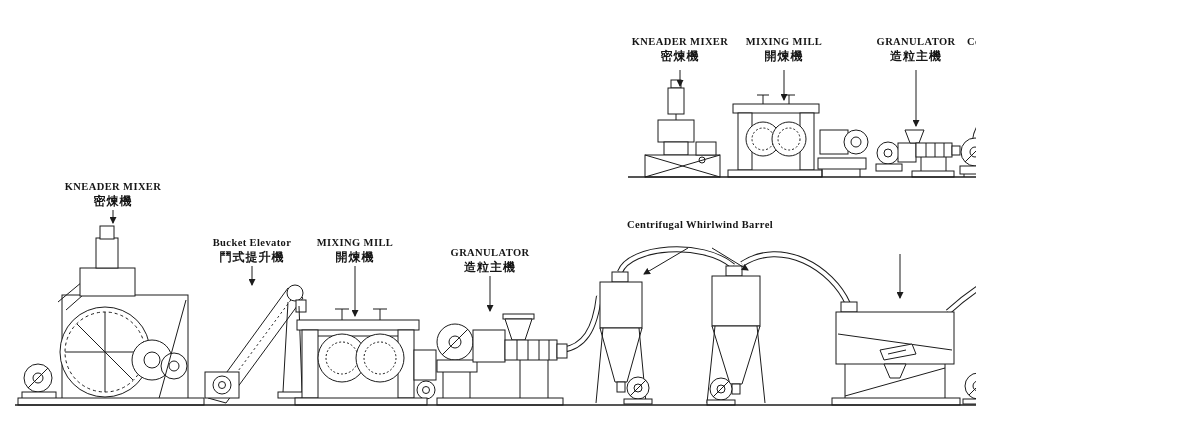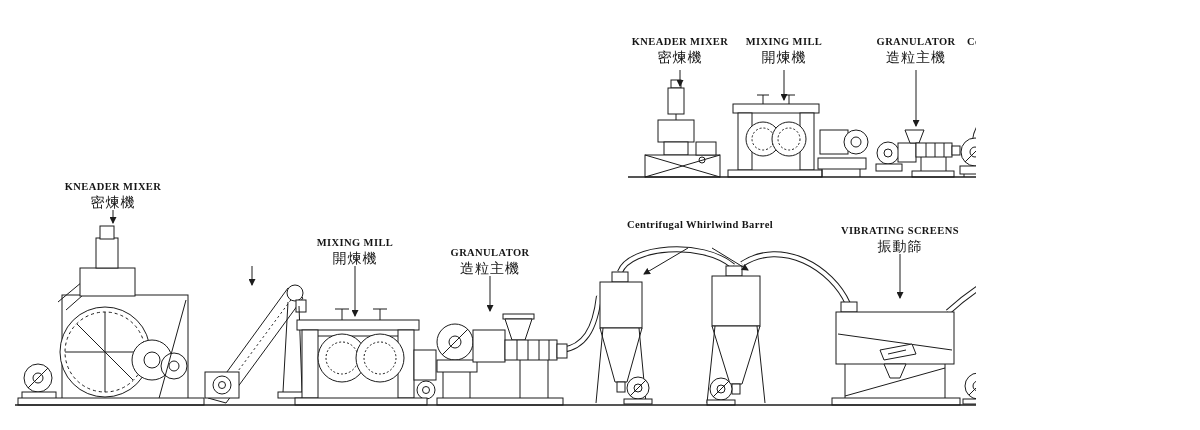--- a/index.html
+++ b/index.html
@@ -6,21 +6,21 @@
   .canvas{
     position:relative;width:976px;height:430px;background:#ffffff;
     font-family:"Liberation Serif",serif;overflow:hidden;
   }
   .art{position:absolute;left:0;top:0;}
   .label{
     position:absolute;text-align:center;transform:translateX(-50%);
     color:#151515;line-height:1.3;white-space:nowrap;
   }
   .label .en{font-weight:bold;font-size:10.5px;letter-spacing:.4px;}
-  .label .zh{font-weight:normal;font-size:14px;letter-spacing:1px;}
+  .label .zh{font-weight:bold;font-size:12px;letter-spacing:1px;}
 </style>
 </head>
 <body>
 
 <div class="canvas">
 
 <svg class="art" width="1200" height="430" viewBox="0 0 1200 430" stroke="#1c1c1c" stroke-width="1" fill="none">
   <defs>
     <marker id="arr" viewBox="0 0 10 10" refX="8.5" refY="5" markerWidth="7" markerHeight="7" orient="auto">
       <path d="M0,0 L10,5 L0,10 z" fill="#1c1c1c" stroke="none"></path>
@@ -295,29 +295,29 @@
   </div>
   <div class="label" style="left:1131px;top:35px">
     <div class="en">Silo Bucket</div>
     <div class="zh">儲料桶</div>
   </div>
 
   <div class="label" style="left:113px;top:180px">
     <div class="en">KNEADER MIXER</div>
     <div class="zh">密煉機</div>
   </div>
+  <div class="label" style="left:252px;top:236px">
+    <div class="en">Bucket Elevator</div>
+    <div class="zh">鬥式提升機</div>
+  </div>
   <div class="label" style="left:355px;top:236px">
     <div class="en">MIXING MILL</div>
     <div class="zh">開煉機</div>
   </div>
   <div class="label" style="left:490px;top:246px">
     <div class="en">GRANULATOR</div>
     <div class="zh">造粒主機</div>
   </div>
   <div class="label" style="left:700px;top:218px">
     <div class="en">Centrifugal Whirlwind Barrel</div>
   </div>
-  <div class="label" style="left:900px;top:224px">
-    <div class="en">VIBRATING SCREENS</div>
-    <div class="zh">振動篩</div>
-  </div>
 
 </div>
 
 </body></html>

